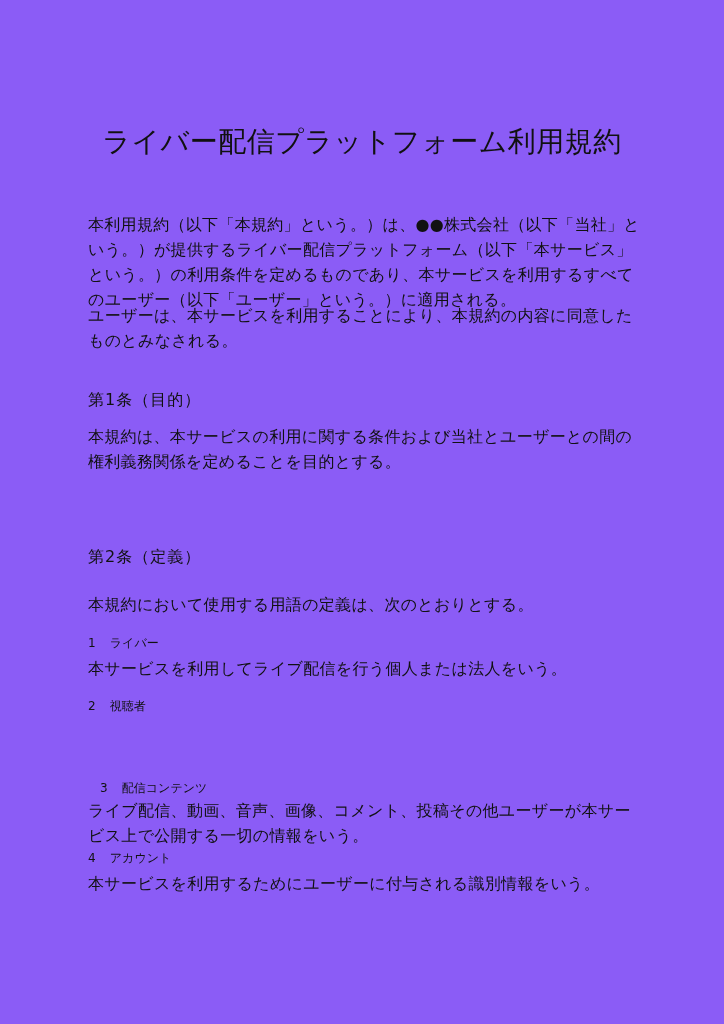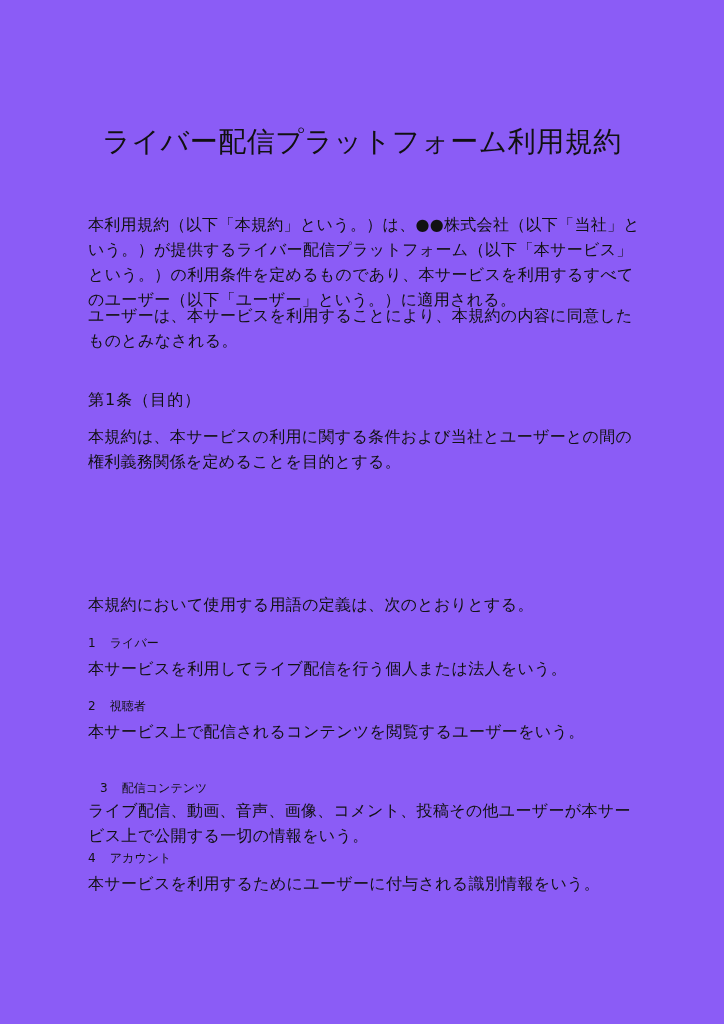--- a/index.html
+++ b/index.html
@@ -72,33 +72,33 @@
 <div class="page">
 
   <h1 class="title">ライバー配信プラットフォーム利用規約</h1>
 
   <p class="block" style="top:212px;">本利用規約（以下「本規約」という。）は、●●株式会社（以下「当社」という。）が提供するライバー配信プラットフォーム（以下「本サービス」という。）の利用条件を定めるものであり、本サービスを利用するすべてのユーザー（以下「ユーザー」という。）に適用される。</p>
   <p class="block" style="top:303px;">ユーザーは、本サービスを利用することにより、本規約の内容に同意したものとみなされる。</p>
 
   <h2 class="heading" style="top:385px;">第1条（目的）</h2>
   <p class="block" style="top:424px;">本規約は、本サービスの利用に関する条件および当社とユーザーとの間の権利義務関係を定めることを目的とする。</p>
 
+  <h2 class="heading" style="top:542px;">第2条（定義）</h2>
   <p class="block" style="top:592px;">本規約において使用する用語の定義は、次のとおりとする。</p>
 
   <div class="item-label" style="top:631px;">
     <span class="num">1</span>
     <span>ライバー</span>
   </div>
   <p class="block" style="top:656px;">本サービスを利用してライブ配信を行う個人または法人をいう。</p>
 
   <div class="item-label" style="top:694px;">
     <span class="num">2</span>
     <span>視聴者</span>
   </div>
-  <p class="block" style="top:719px;">本サービス上で配信されるコンテンツを閲覧するユーザーをいう。</p>
 
   <div class="item-label" style="top:776px;margin-left:12px;">
     <span class="num">3</span>
     <span>配信コンテンツ</span>
   </div>
   <p class="block" style="top:798px;">ライブ配信、動画、音声、画像、コメント、投稿その他ユーザーが本サービス上で公開する一切の情報をいう。</p>
 
   <div class="item-label" style="top:846px;">
     <span class="num">4</span>
     <span>アカウント</span>

